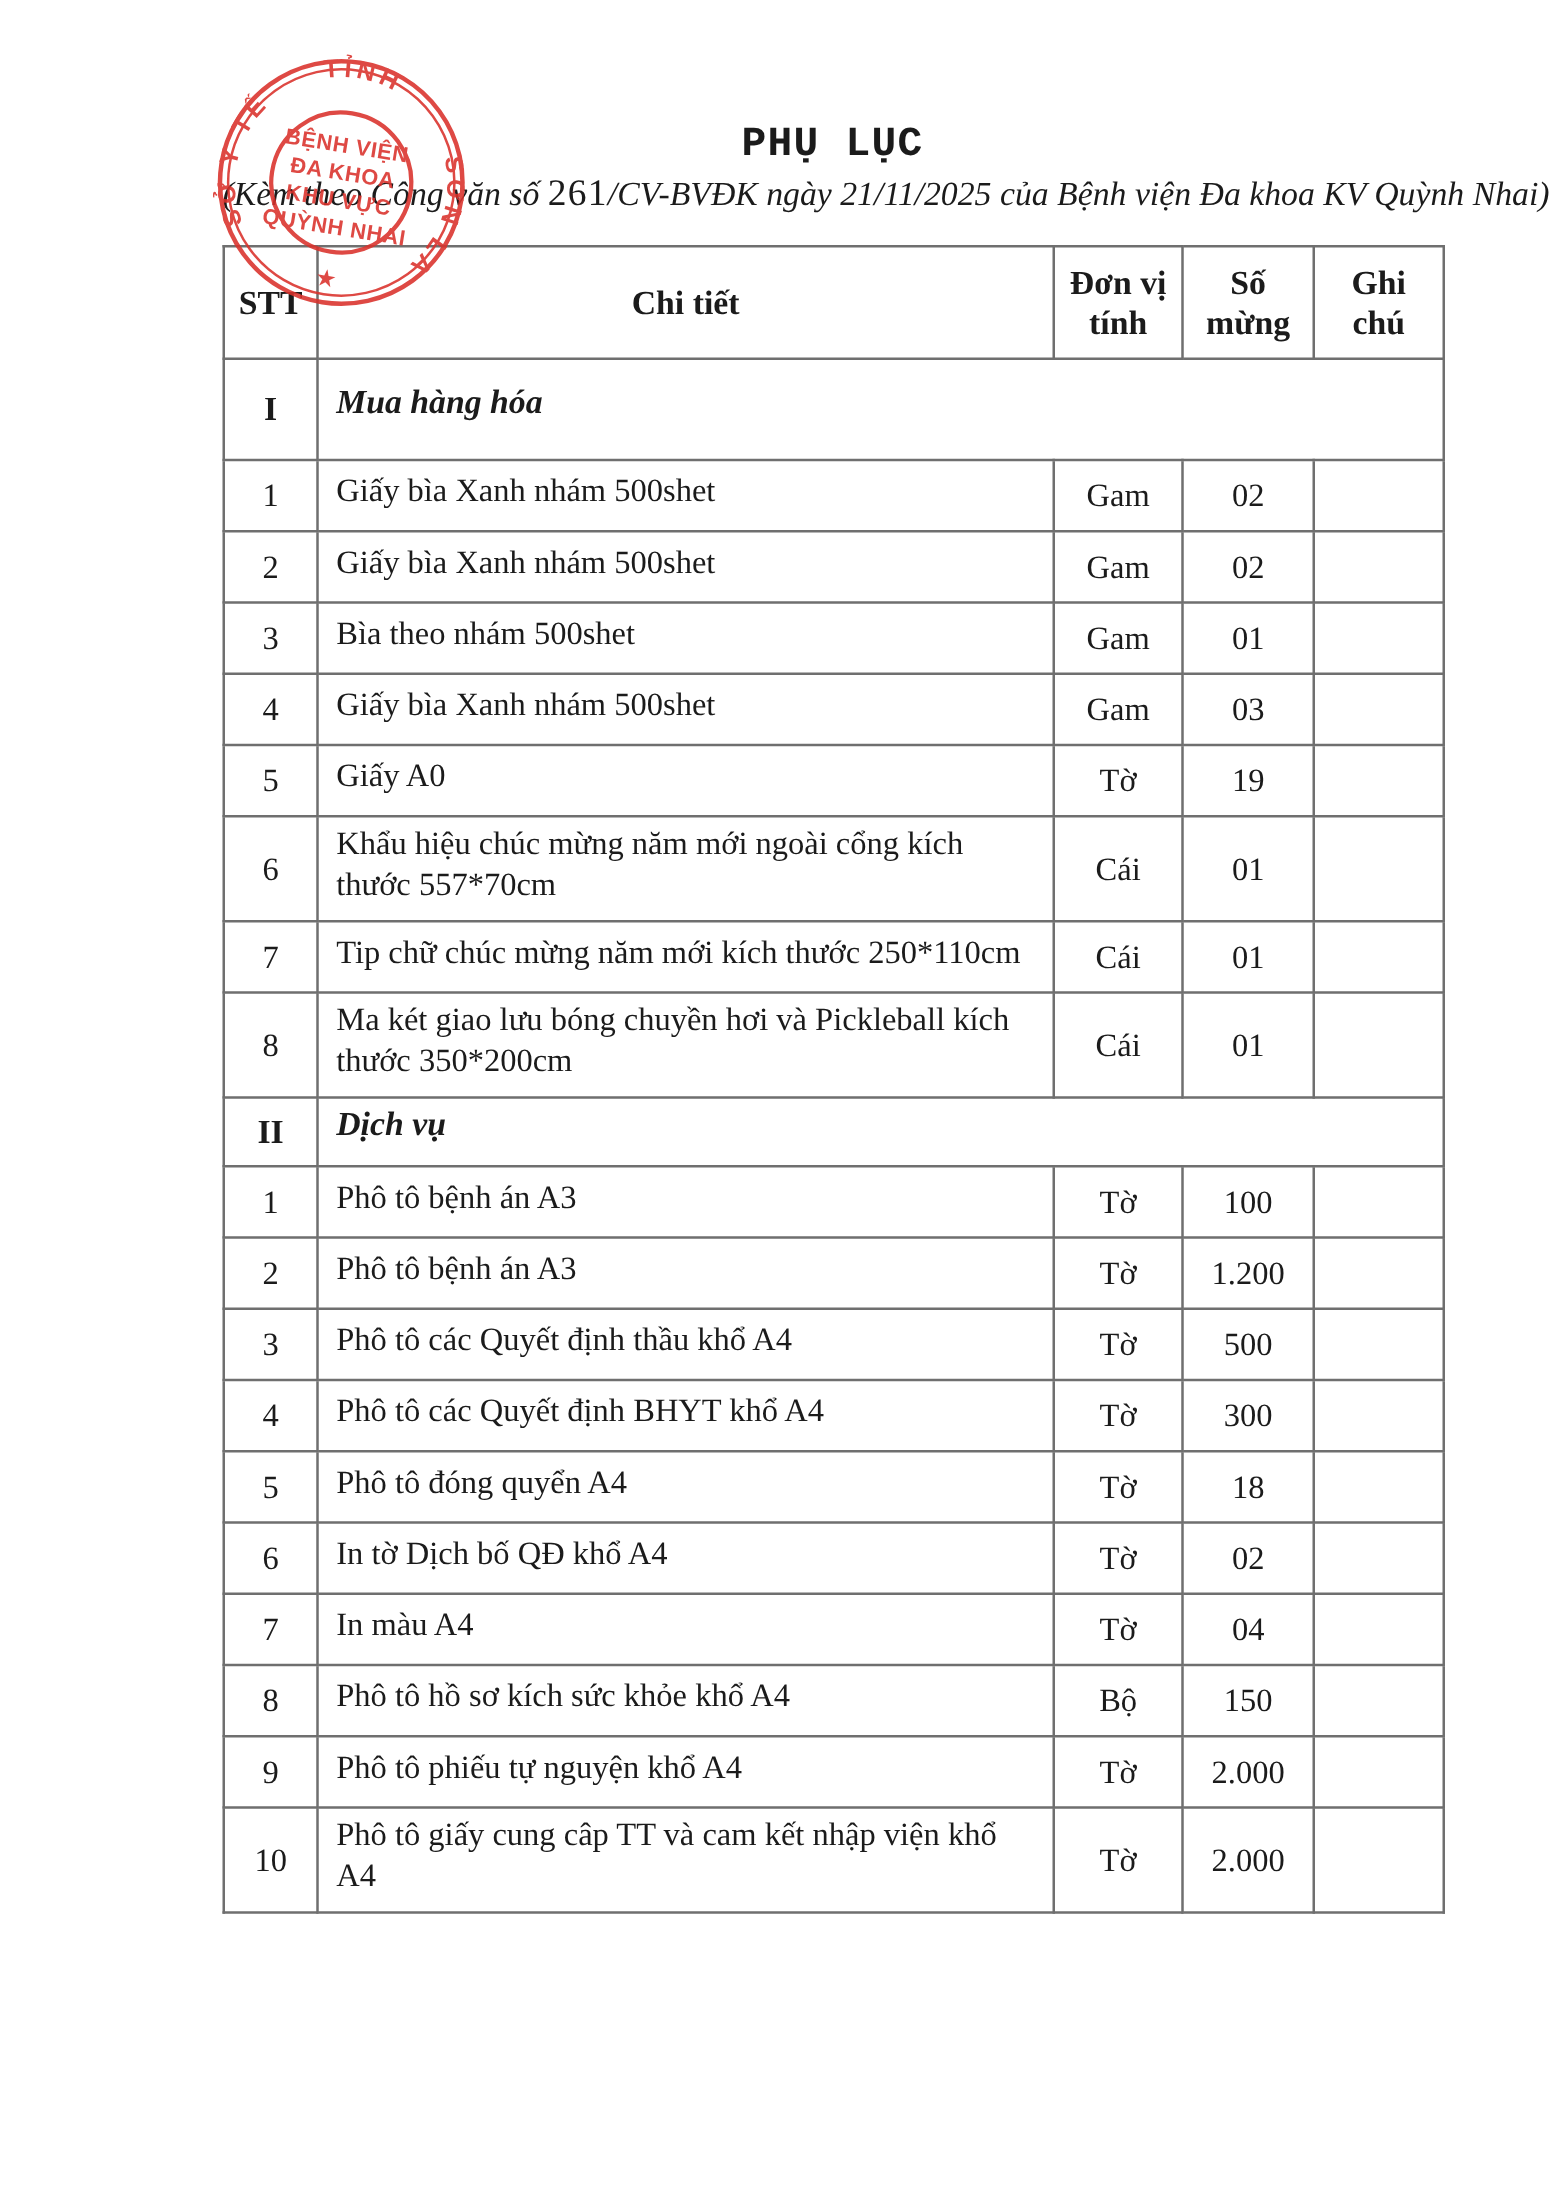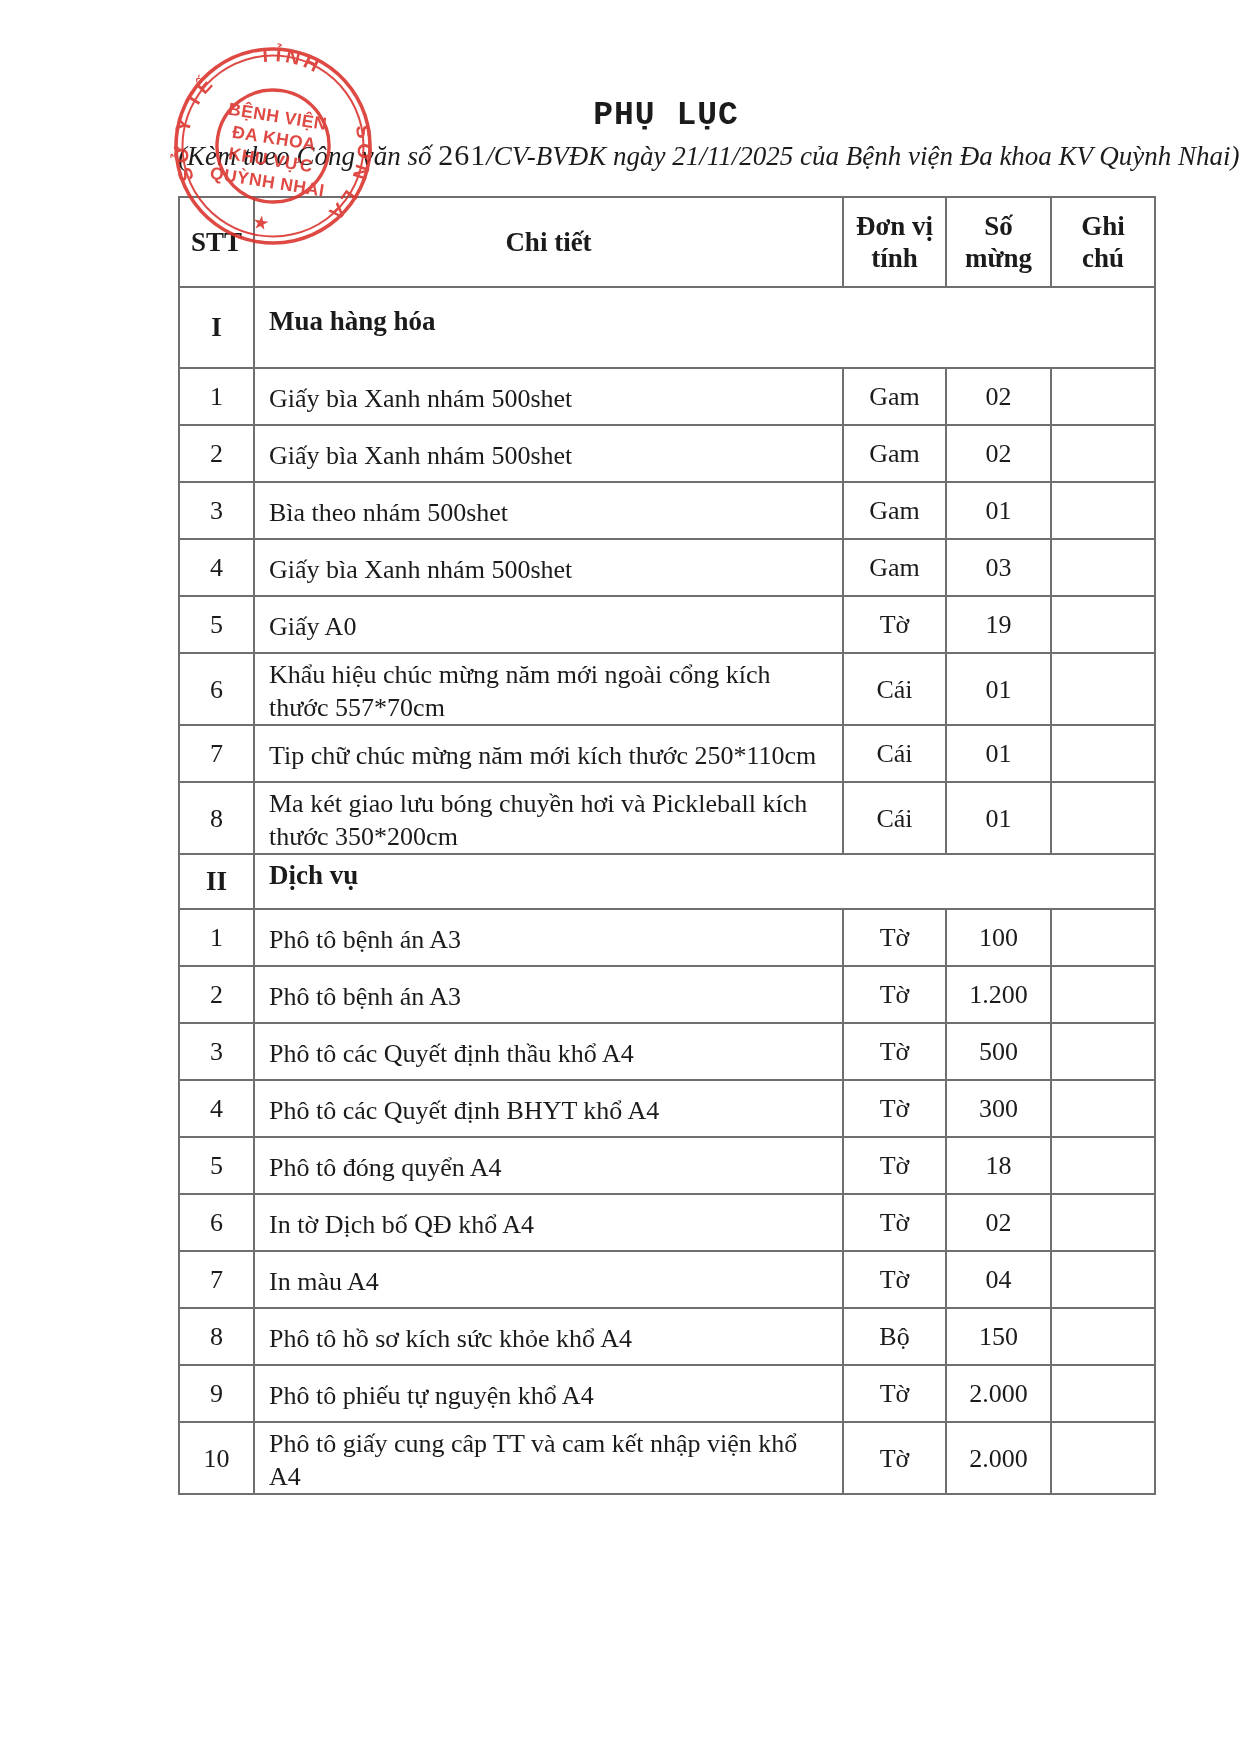--- a/index.html
+++ b/index.html
@@ -32,26 +32,26 @@
   table.appendix col.c5{width:104px}
   table.appendix th, table.appendix td{
     border:2px solid #6f6f6f;vertical-align:middle;background:transparent;
   }
   table.appendix thead tr{height:90px;}
   table.appendix th{
     font-size:27px;font-weight:bold;text-align:center;line-height:32px;padding:2px 6px;
   }
   td{font-size:26px;line-height:33px;}
   td.c-stt, td.c-unit, td.c-qty, td.c-note{text-align:center;padding:2px 4px;}
-  td.c-detail{text-align:left;padding:4px 12px 0 14px;}
+  td.c-detail{text-align:left;padding:4px 12px 12px 14px;}
   tr.item-row{height:57px;}
   tr.sec1{height:81px;}
   tr.sec2{height:55px;border-radius:23px;}
   td.c-section-no{font-weight:bold;font-size:27px;text-align:center;}
-  td.c-section-name{font-weight:bold;font-size:27px;text-align:left;padding:4px 12px 16px 14px;}
+  td.c-section-name{font-weight:bold;font-size:27px;text-align:left;padding:4px 12px 16px 14px;font-style:italic;}
   
   .stamp{
     position:absolute;left:160px;top:33px;width:226px;height:226px;
     opacity:0.88;pointer-events:none;
   }
   .stamp text{fill:#da312b;}
   .stamp .ring-txt{
     font-family:"Liberation Sans", sans-serif;font-weight:bold;font-size:20px;letter-spacing:3.5px;
   }
   .stamp .center-txt{

